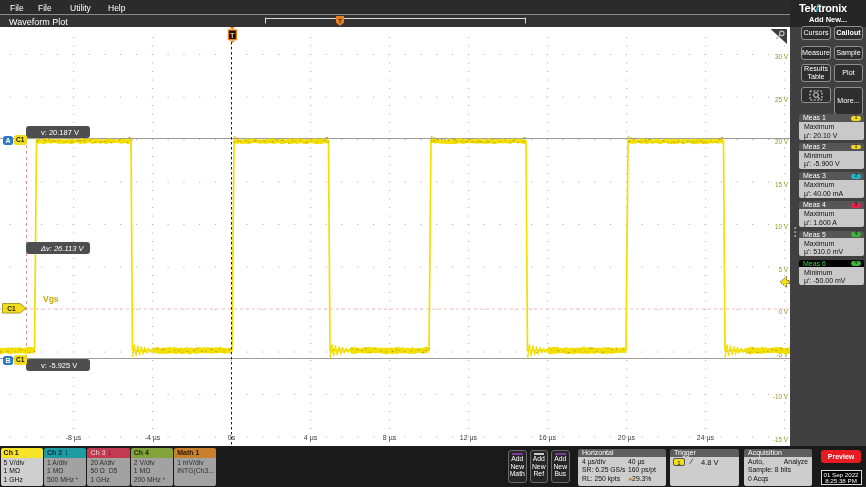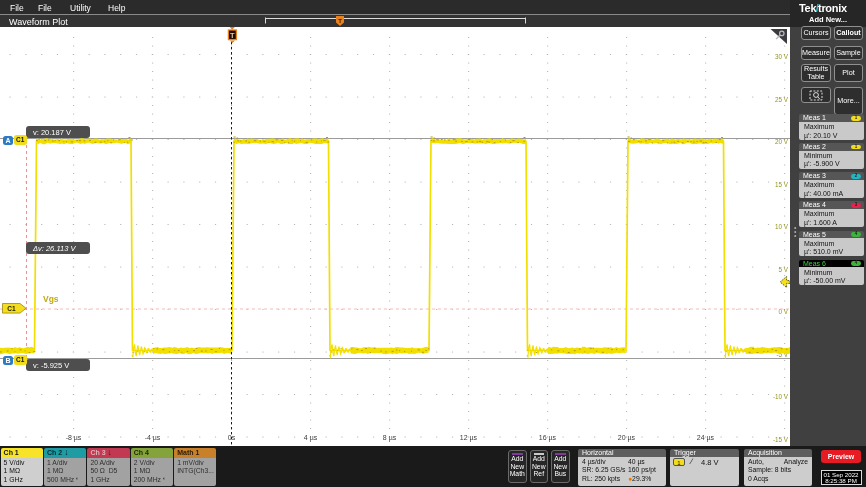--- a/index.html
+++ b/index.html
@@ -4,21 +4,21 @@
 body{width:866px;height:487px;position:relative;background:#262626;overflow:hidden;}
 .menubar{position:absolute;left:0;top:0;width:866px;height:14px;background:#2b2b2b;color:#fff;font-size:8.5px;}
 .menubar span{position:absolute;top:3px;}
 .tabstrip{position:absolute;left:0;top:14px;width:790px;height:13px;background:#333;border-top:1px solid #8a8a8a;color:#fff;font-size:9px;}
 .plotwrap{position:absolute;left:0;top:27px;width:790px;height:419px;background:#fff;}
 .vlab{font:6.3px "Liberation Sans",sans-serif;fill:#94941e;}
 .tlab{font:7px "Liberation Sans",sans-serif;fill:#3a3a3a;}
 .tmark{font:bold 7.5px "Liberation Sans",sans-serif;fill:#e8c9a0;}
 .vgs{font:bold 8.5px "Liberation Sans",sans-serif;fill:#c2aa12;}
 .c1arrow{font:bold 6.5px "Liberation Sans",sans-serif;fill:#1a1a00;}
-.tip{position:absolute;background:#4e4e4e;color:#fff;font-size:7.5px;border-radius:3px;padding:2px 0 0 7px;width:64px;height:12px;}
+.tip{position:absolute;background:#4e4e4e;color:#fff;font-size:7.5px;border-radius:3px;padding:2px 0 0 15px;width:64px;height:12px;}
 .cbadge{position:absolute;font-weight:bold;border-radius:2.5px;text-align:center;}
 .sidebar{position:absolute;left:790px;top:27px;width:76px;height:419px;background:#404040;}
 .sbtn{position:absolute;background:#2e2e2e;border:1px solid #8f8f8f;border-radius:3px;color:#fff;font-size:7.2px;display:flex;align-items:center;justify-content:center;text-align:center;line-height:1.1;}
 .meashead{position:absolute;left:9px;width:65px;height:7.5px;background:#565656;color:#fff;font-size:7px;border-radius:2px 2px 0 0;padding-left:4px;}
 .measbody{position:absolute;left:9px;width:65px;height:18px;background:#c9c9c9;color:#111;font-size:7px;border-radius:0 0 2px 2px;padding:1.5px 0 0 5px;line-height:8.2px;}
 .pill{position:absolute;right:3px;top:1.5px;width:10px;height:4.8px;border-radius:2.4px;font-size:4.5px;color:#222;text-align:center;line-height:4.8px;font-weight:bold;}
 .bottombar{position:absolute;left:0;top:446px;width:866px;height:41px;background:#1a1a1a;}
 .chb{position:absolute;top:2px;width:42.2px;height:38px;border-radius:2px;overflow:hidden;}
 .chh{height:9.5px;font-size:7px;font-weight:bold;padding:1px 0 0 3px;}
 .chbody{height:28.5px;font-size:6.8px;padding:1px 0 0 3px;line-height:8.6px;}

